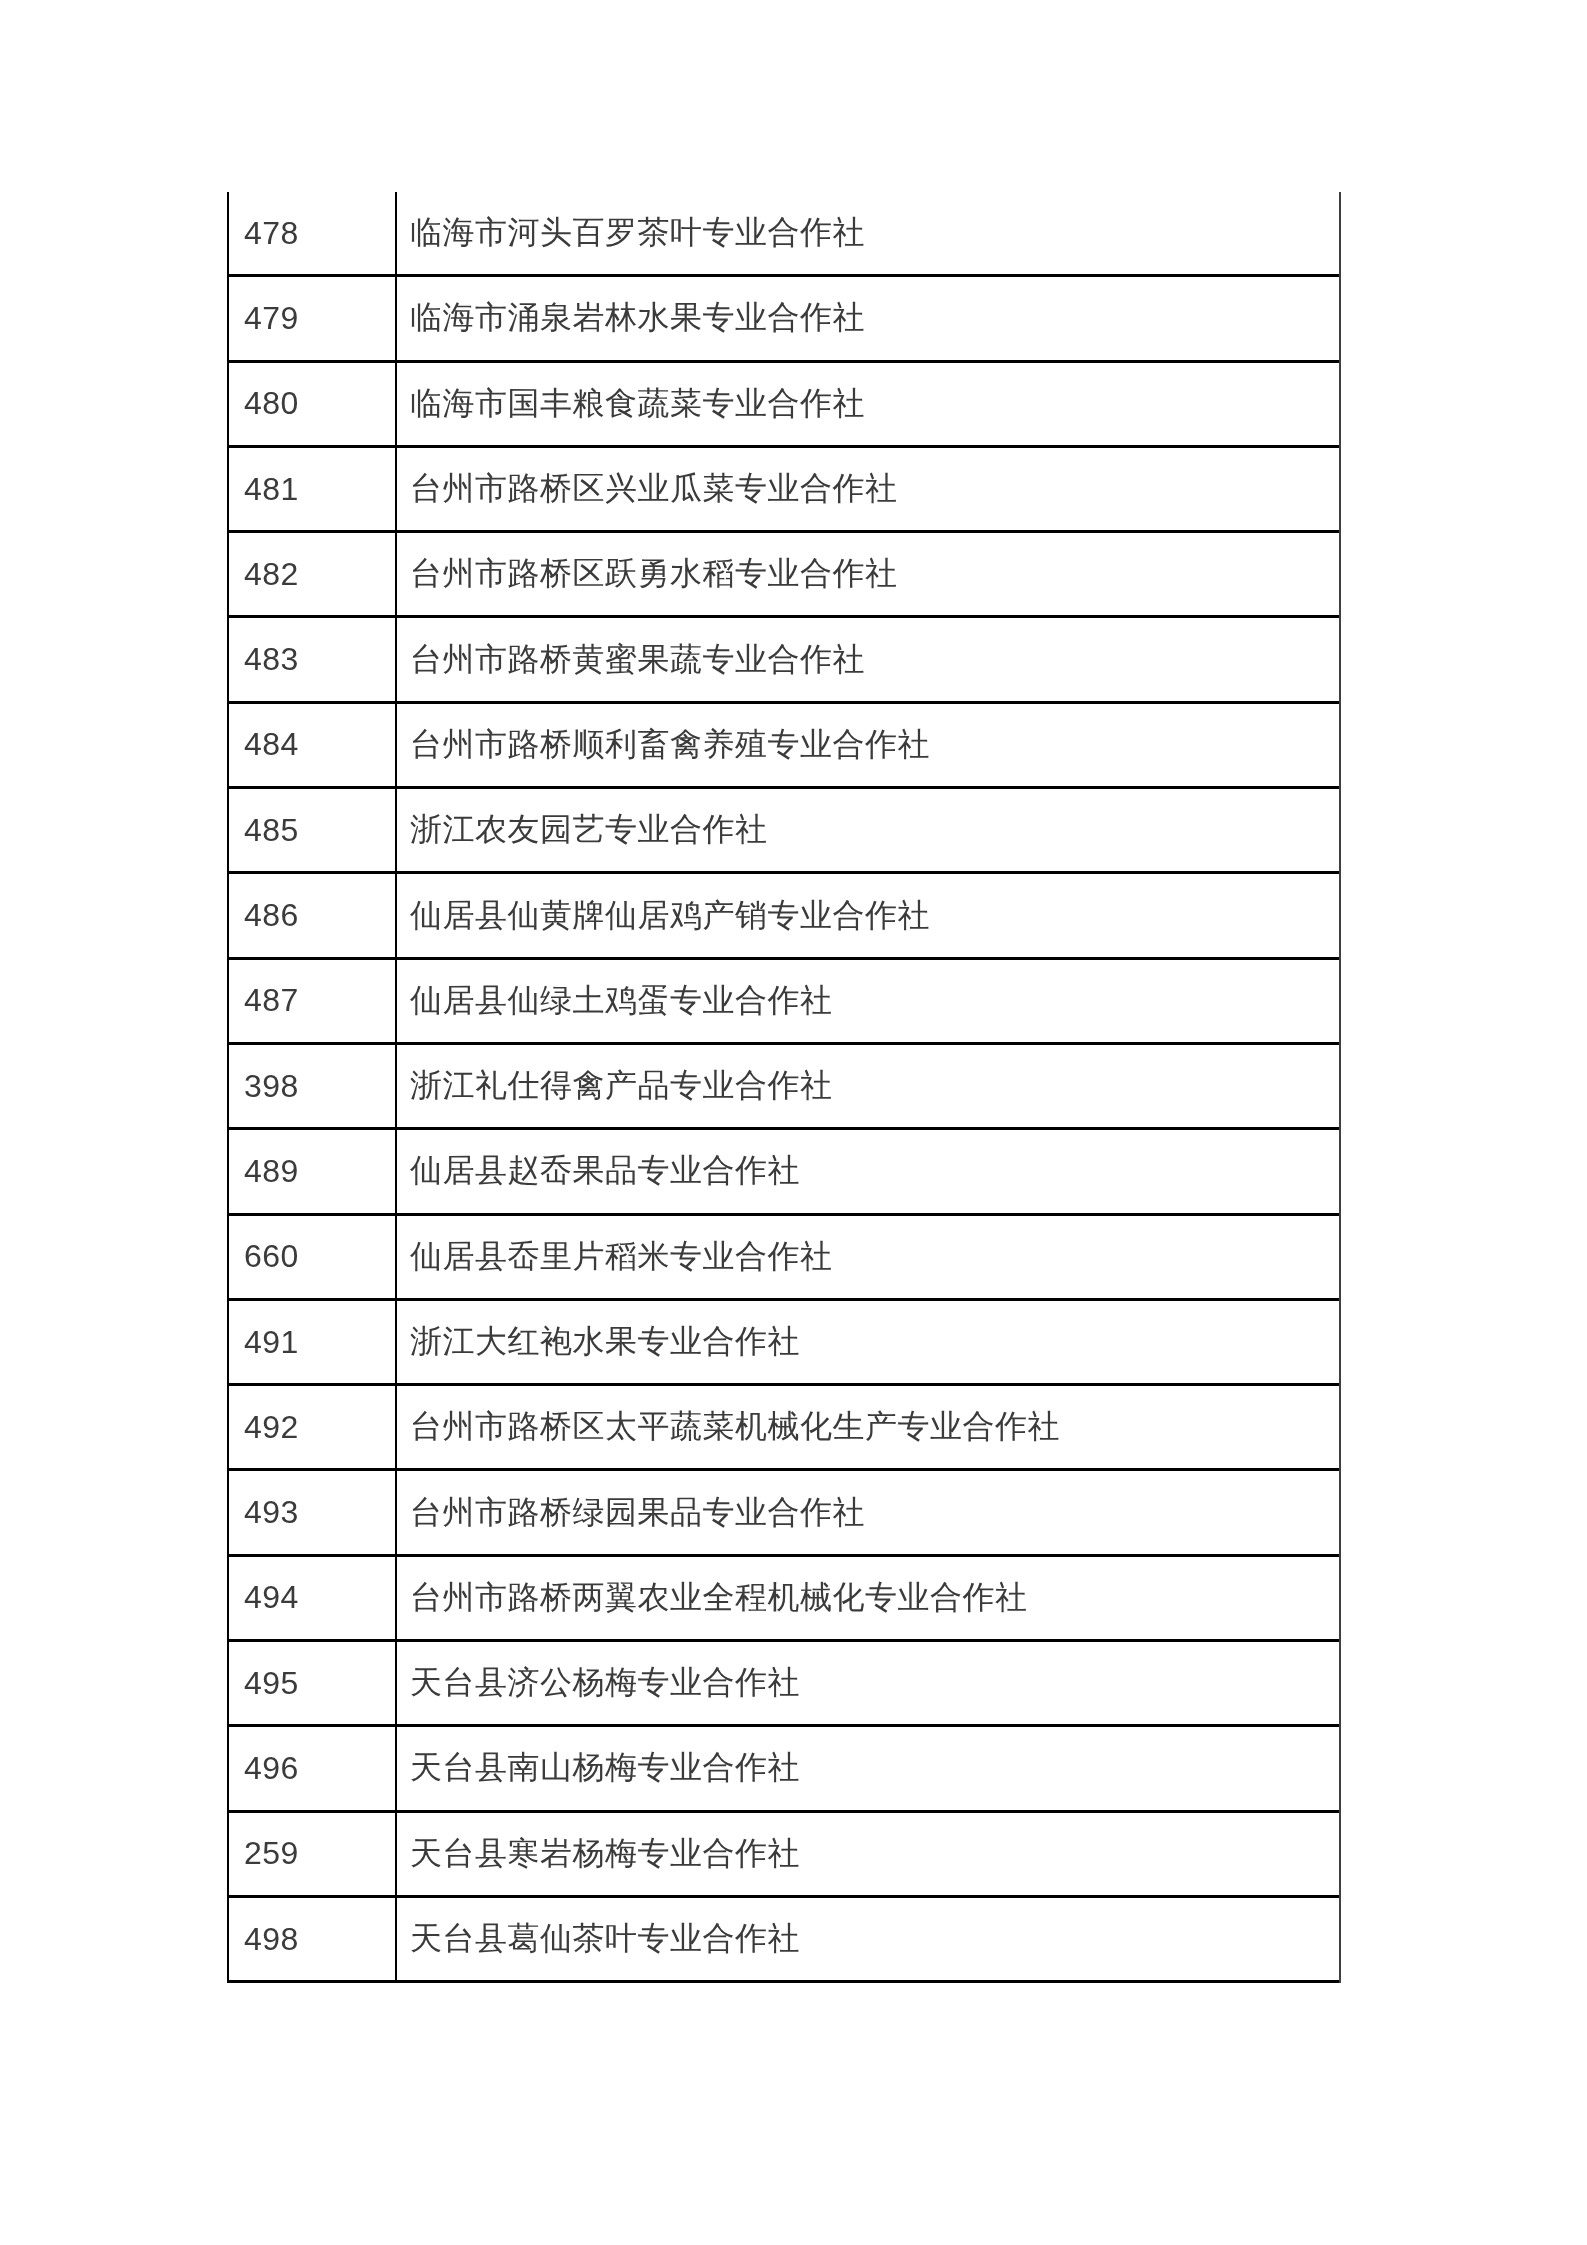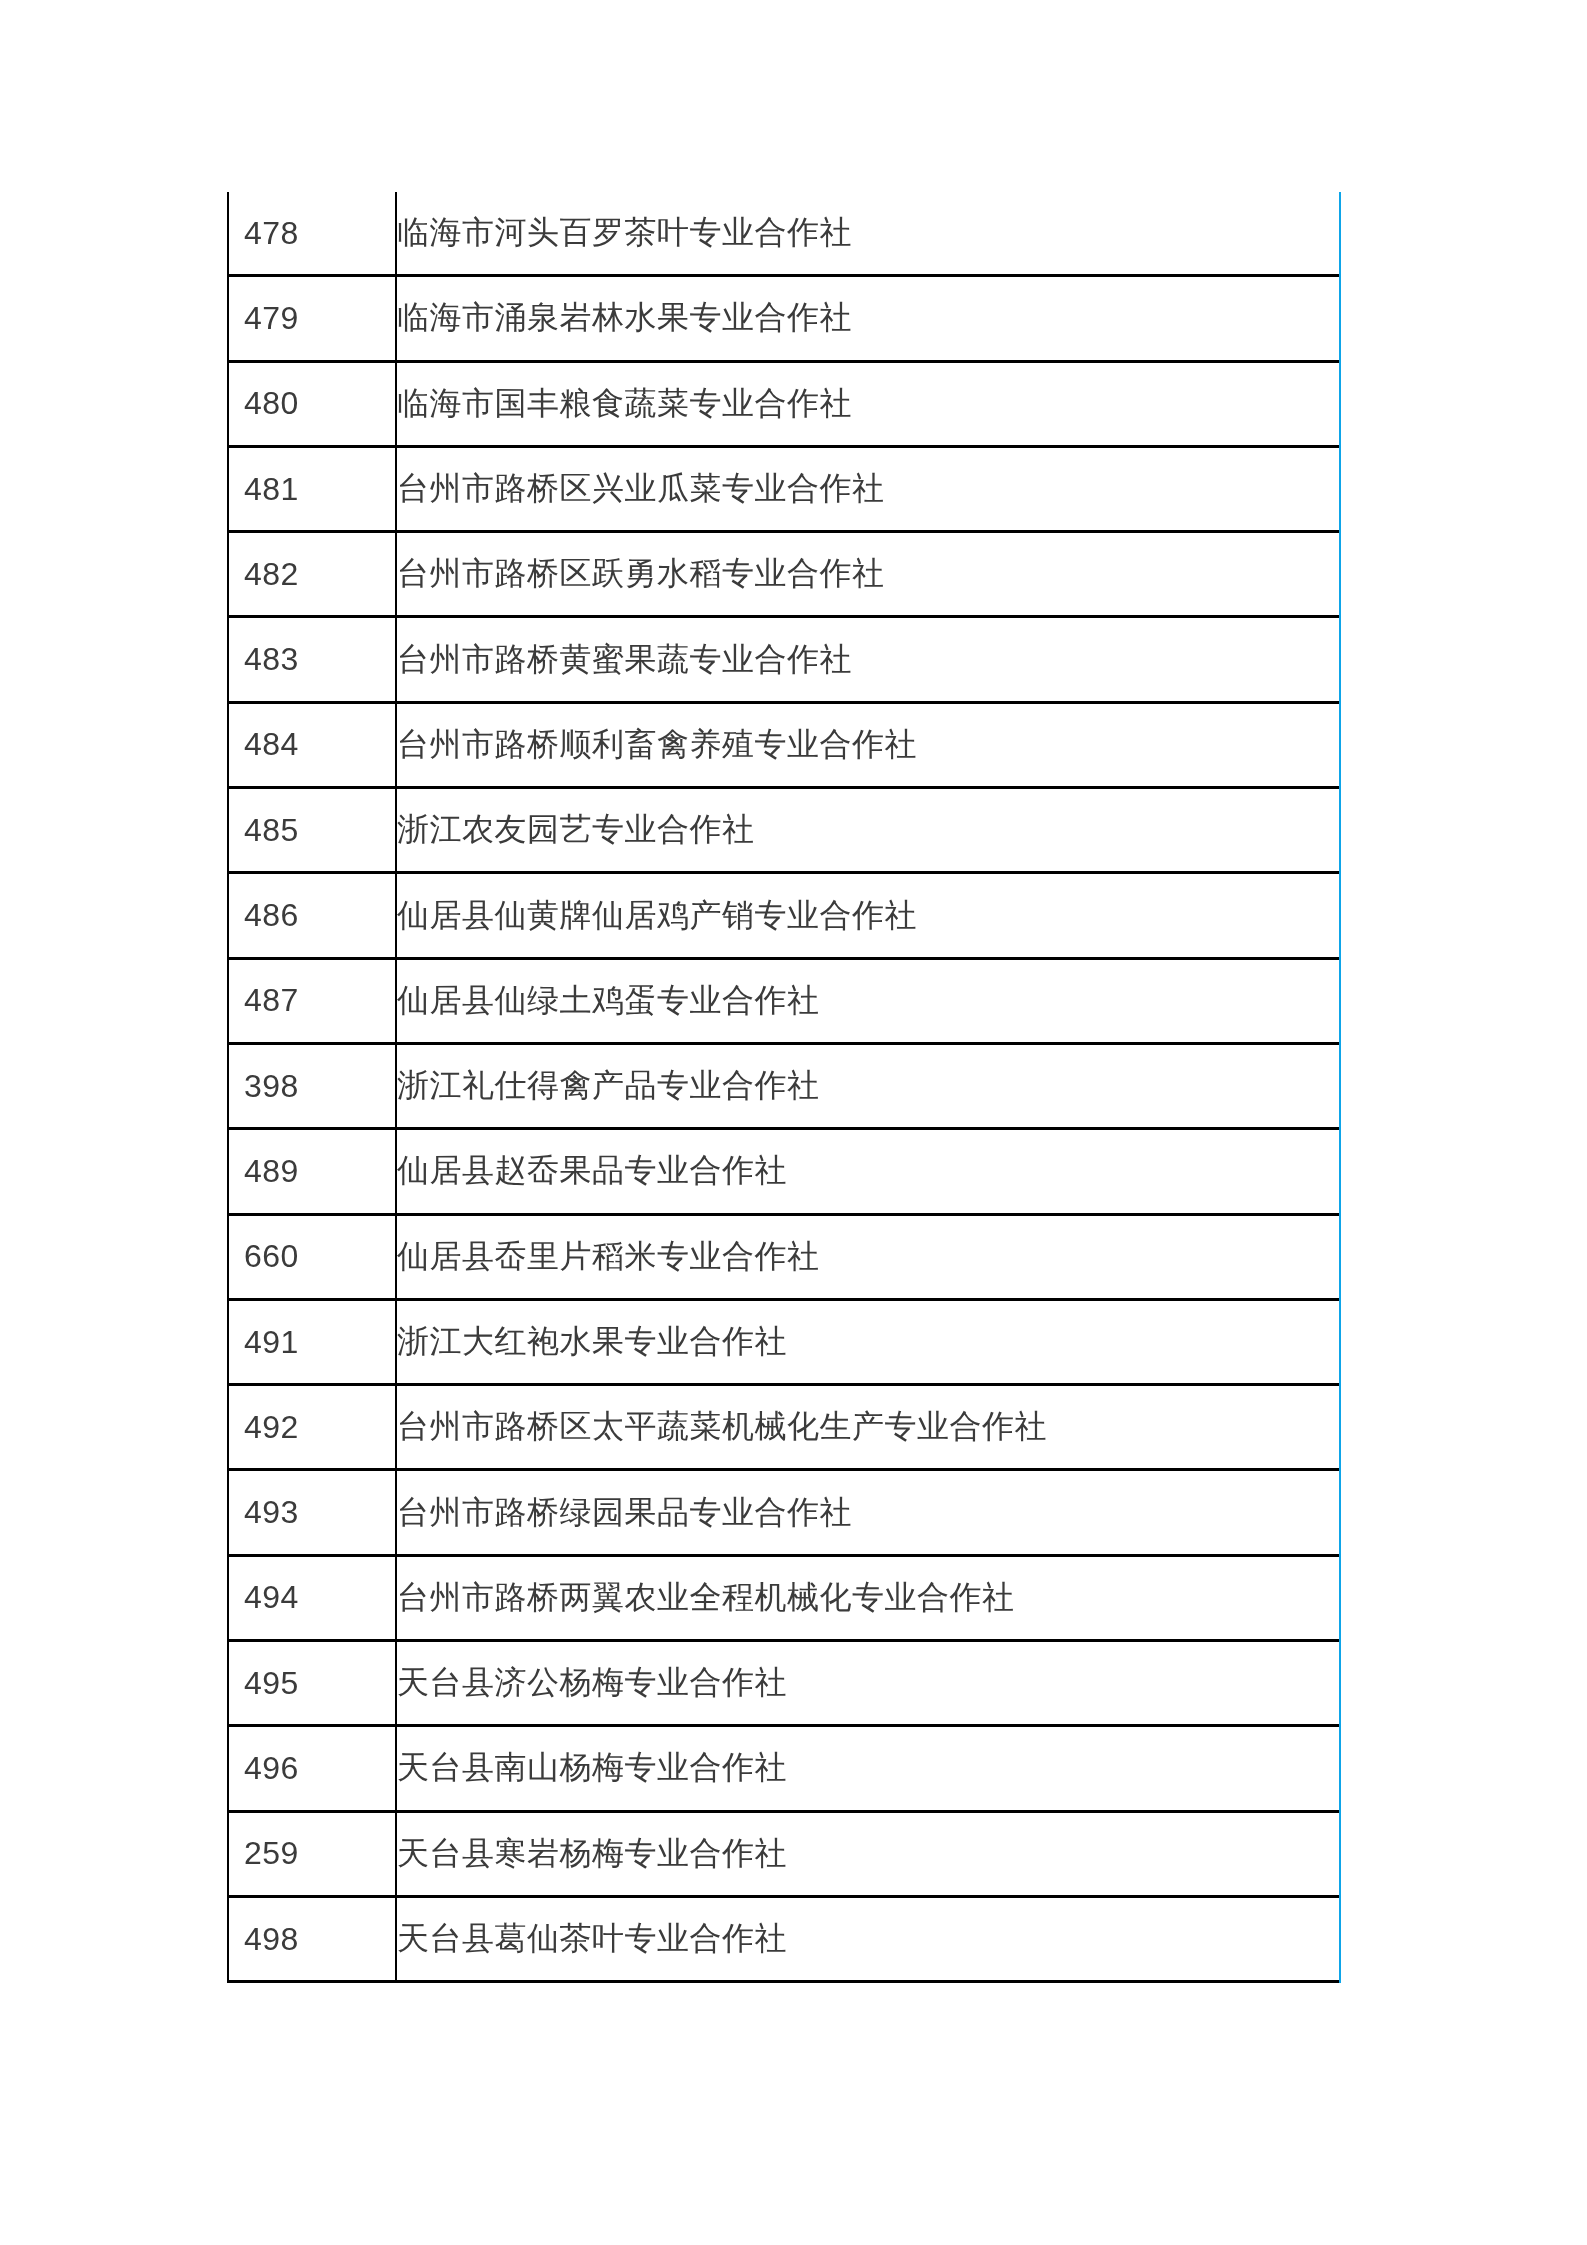--- a/index.html
+++ b/index.html
@@ -14,21 +14,21 @@
     font-family: "Liberation Sans", "DejaVu Sans", sans-serif;
     color: #3b3b3b;
   }
   .doc-table {
     position: absolute;
     left: 227px;
     top: 192px;
     width: 1114px;
     box-sizing: border-box;
     border-left: 2px solid #000000;
-    border-right: 2px solid #0ea5e9;
+    border-right: 2px solid #404040;
   }
   .doc-row {
     display: flex;
     height: 85.3px;
     box-sizing: border-box;
     border-bottom: 3px solid #000000;
     align-items: stretch;
   }
   .cell {
     display: flex;
@@ -42,20 +42,21 @@
     overflow: hidden;
   }
   .cell-no {
     width: 168px;
     flex: 0 0 168px;
     border-right: 2px solid #000000;
     padding-left: 15px;
   }
   .cell-name {
     flex: 1 1 auto;
+    padding-left: 13px;
   }
 </style>
 </head>
 <body>
 
 <div class="doc-table" id="coop-table">
   <div class="doc-row">
     <div class="cell cell-no">478</div>
     <div class="cell cell-name">临海市河头百罗茶叶专业合作社</div>
   </div>

